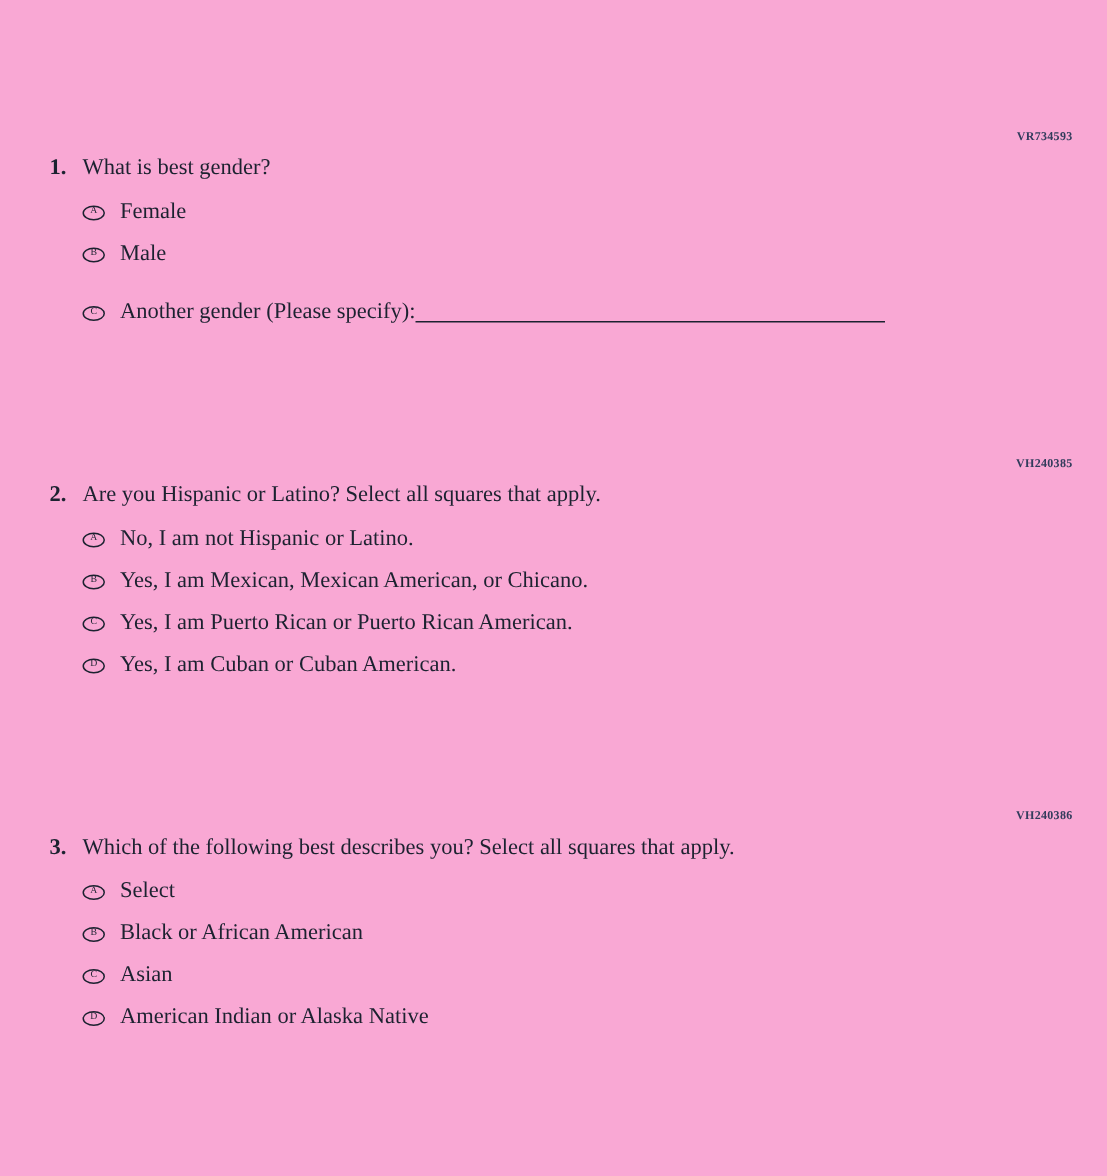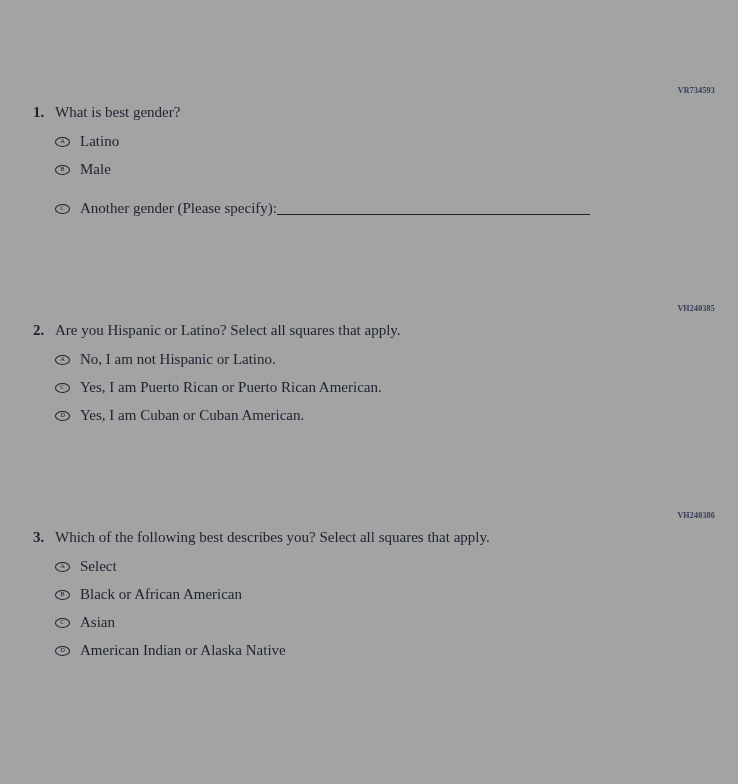--- a/index.html
+++ b/index.html
@@ -4,21 +4,21 @@
 <style>
   html, body {
     margin: 0;
     padding: 0;
     background: #ffffff;
   }
   .page {
     position: relative;
     width: 738px;
     height: 784px;
-    background: #a3a3a3;
+    background: #f9a8d4;
     font-family: "Liberation Serif", serif;
     color: #1c2230;
     overflow: hidden;
   }
   .survey {
     padding-top: 86px;
   }
   .question-block + .question-block {
     margin-top: 88px;
   }
@@ -104,21 +104,21 @@
     <div class="code">VR734593</div>
     <div class="qline">
       <span class="qnum">1.</span>
       <span class="qtext"><span>What is best gender?</span></span>
     </div>
     <div class="options">
   <div class="option-row">
     <span class="oval">
       <span class="oval-letter">A</span>
     </span>
-    <span class="opt-label">Latino</span>
+    <span class="opt-label">Female</span>
   </div>
 
   <div class="option-row">
     <span class="oval">
       <span class="oval-letter">B</span>
     </span>
     <span class="opt-label">Male</span>
   </div>
 
   <div class="option-row has-line">
@@ -138,20 +138,26 @@
       <span class="qtext"><span>Are you Hispanic or Latino? Select </span><span class="bold-part">all</span><span> squares that apply.</span></span>
     </div>
     <div class="options">
   <div class="option-row">
     <span class="oval">
       <span class="oval-letter">A</span>
     </span>
     <span class="opt-label">No, I am not Hispanic or Latino.</span>
   </div>
 
+  <div class="option-row">
+    <span class="oval">
+      <span class="oval-letter">B</span>
+    </span>
+    <span class="opt-label">Yes, I am Mexican, Mexican American, or Chicano.</span>
+  </div>
 
   <div class="option-row">
     <span class="oval">
       <span class="oval-letter">C</span>
     </span>
     <span class="opt-label">Yes, I am Puerto Rican or Puerto Rican American.</span>
   </div>
 
   <div class="option-row">
     <span class="oval">

